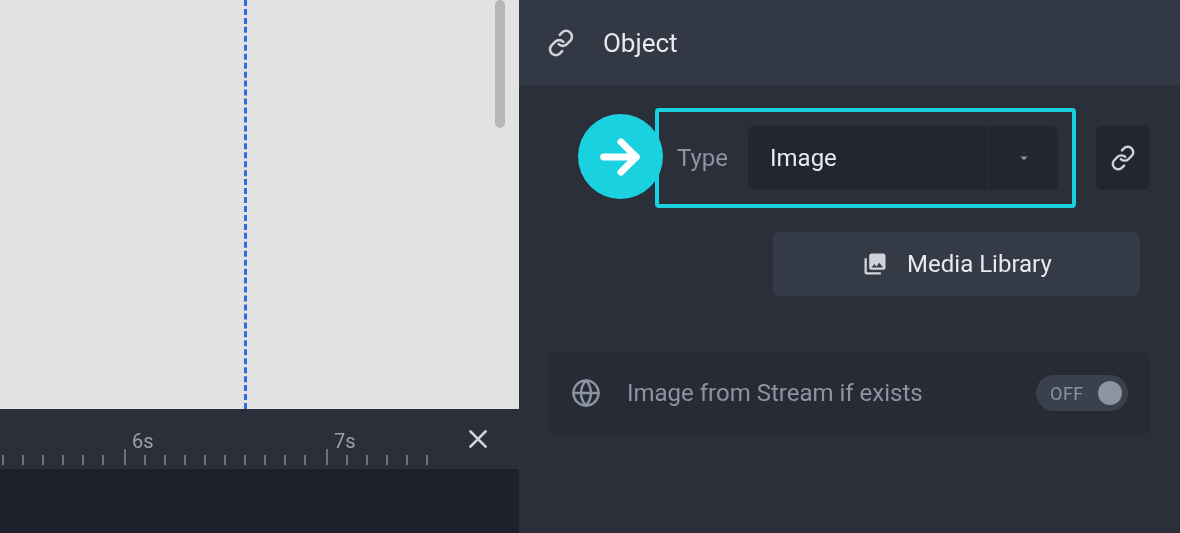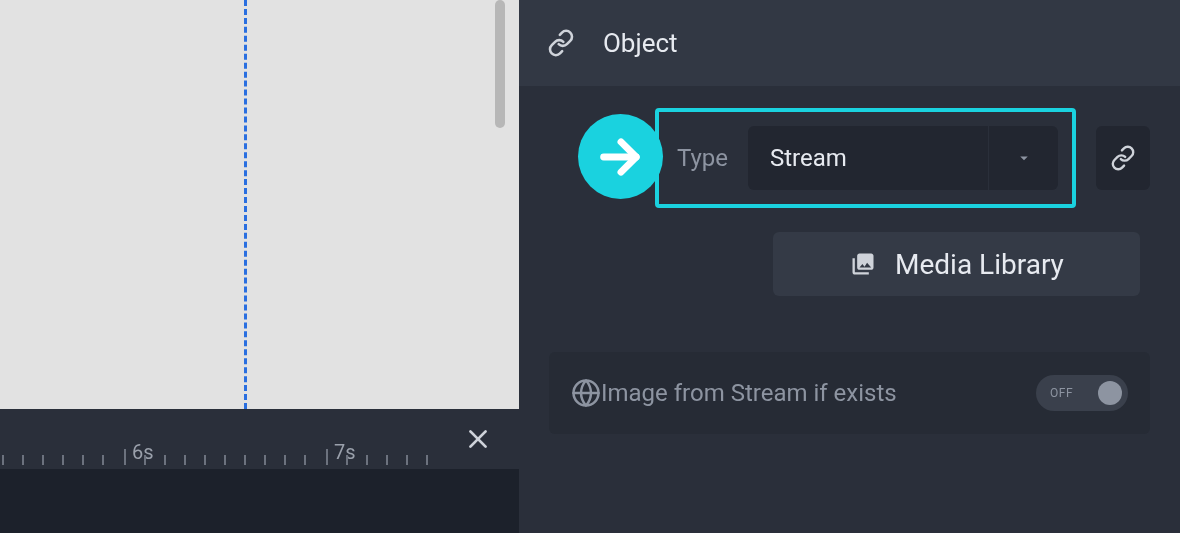--- a/index.html
+++ b/index.html
@@ -9,21 +9,21 @@
   
   .left-pane { width: 544px; height: 533px; display: flex; flex-direction: column; background: #1c212b; position: relative; }
   .canvas-viewport { position: relative; height: 409px; background: #e2e2e2; overflow: hidden; }
   .center-guide { position: absolute; left: 244px; top: 0; height: 100%; width: 0; border-left: 3px dashed #2a6fe0; }
   .vscroll { position: absolute; right: 14px; top: 0; width: 10px; height: 128px; background: #b7b7b7; border-radius: 5px; }
   .timeline-strip { height: 60px; background: #2a2f3a; position: relative; padding-top: 10px; }
   .timeline-close { position: absolute; right: 28px; top: 50%; transform: translateY(-50%); color: #cfd3da; cursor: pointer; }
   .timeline-area { height: 64px; background: #1c212b; }
   .ruler { position: absolute; left: 0; right: 0; height: 100%; color: #9aa0ab; font-size: 20px; }
   .ruler .major { position: absolute; top: 10px; }
-  .ruler .major .lbl { position: absolute; top: 11px; left: 8px; }
+  .ruler .major .lbl { position: absolute; top: 0; left: 8px; }
   .ticks { position: absolute; left: 0; right: 0; top: 38px; height: 18px; }
   .tick { position: absolute; bottom: 0; width: 2px; background: #6c727e; height: 10px; }
   .tick.major { height: 16px; }
 
   
   .right-pane { flex: 1; height: 533px; background: #2a2f3a; display: flex; flex-direction: column; }
   .section-header { height: 86px; background: #323844; display: flex; align-items: center; padding: 0 28px; gap: 28px; }
   .link-icon { color: #cfd3da; display: flex; align-items: center; }
   .section-title { color: #e7eaf0; font-size: 26px; font-weight: 400; }
 
@@ -33,28 +33,28 @@
 
   .hint-arrow { width: 85px; height: 85px; border-radius: 50%; background: #1ad2df; display: flex; align-items: center; justify-content: center; position: absolute; left: 578px; top: 114px; z-index: 10; }
   .hint-arrow svg { stroke: #fff; }
 
   .type-block { display: flex; align-items: center; gap: 20px; border: 4px solid #1ad2df; border-radius: 4px; padding: 14px 14px 14px 18px; }
   .label { color: #8d94a1; font-size: 24px; }
   .dropdown { background: #222630; color: #e7eaf0; font-size: 24px; height: 64px; border-radius: 6px; display: flex; align-items: center; padding: 0 0 0 22px; width: 310px; cursor: pointer; position: relative; }
   .dropdown .caret-zone { width: 70px; height: 100%; border-left: 1px solid #2a2f3a; display: flex; align-items: center; justify-content: center; margin-left: auto; }
   .chip-btn { width: 54px; height: 64px; background: #222630; border-radius: 6px; display: flex; align-items: center; justify-content: center; color: #cfd3da; cursor: pointer; }
 
-  .lib-btn { margin-left: 224px; width: 367px; height: 64px; background: #343a46; border-radius: 6px; display: flex; align-items: center; justify-content: center; gap: 18px; color: #e7eaf0; font-size: 28px; cursor: pointer; }
+  .lib-btn { margin-left: 224px; width: 367px; height: 64px; background: #343a46; border-radius: 6px; display: flex; align-items: center; justify-content: center; gap: 18px; color: #e7eaf0; font-size: 24px; cursor: pointer; }
   .lib-btn .ico { color: #cfd3da; display: flex; }
 
-  .stream-row { margin-top: 40px; height: 82px; background: #262b35; border-radius: 6px; display: flex; align-items: center; padding: 0 22px; }
+  .stream-row { margin-top: 40px; height: 82px; background: #262b35; border-radius: 6px; display: flex; align-items: center; padding: 0 22px; gap: 26px; }
   .stream-row .globe { color: #8d94a1; display: flex; }
   .stream-row .txt { color: #8d94a1; font-size: 24px; flex: 1; }
   .toggle { width: 92px; height: 36px; border-radius: 18px; background: #3a404c; display: flex; align-items: center; padding: 0 6px 0 14px; gap: 8px; cursor: pointer; }
-  .toggle .tlbl { color: #8d94a1; font-size: 12px; letter-spacing: 0.5px; }
+  .toggle .tlbl { color: #8d94a1; font-size: 18px; letter-spacing: 0.5px; }
   .toggle .knob { width: 24px; height: 24px; border-radius: 50%; background: #8d94a1; margin-left: auto; }
 
   svg { display: block; }
 </style>
 </head>
 <body>
 
 <div class="left-pane">
   <div class="canvas-viewport">
     <div class="center-guide"></div>
@@ -120,21 +120,21 @@
     </span>
     <span class="section-title">Object</span>
   </div>
 
   <div class="section-body">
 
     <div class="row" style="margin-left:106px; margin-bottom:24px;">
       <div class="type-block">
         <span class="label">Type</span>
         <div class="dropdown">
-          <span>Stream</span>
+          <span>Image</span>
           <span class="caret-zone">
             <svg width="18" height="18" viewBox="0 0 24 24" fill="#8d94a1">
                 <path d="M7 10l5 5 5-5z"></path>
               </svg>
           </span>
         </div>
       </div>
       <div class="chip-btn">
         <svg width="26" height="26" viewBox="0 0 24 24" fill="none" stroke="currentColor" stroke-width="2.2" stroke-linecap="round" stroke-linejoin="round">
             <path d="M10 13a5 5 0 0 0 7.07 0l2.83-2.83a5 5 0 1 0-7.07-7.07L11 5"></path>

